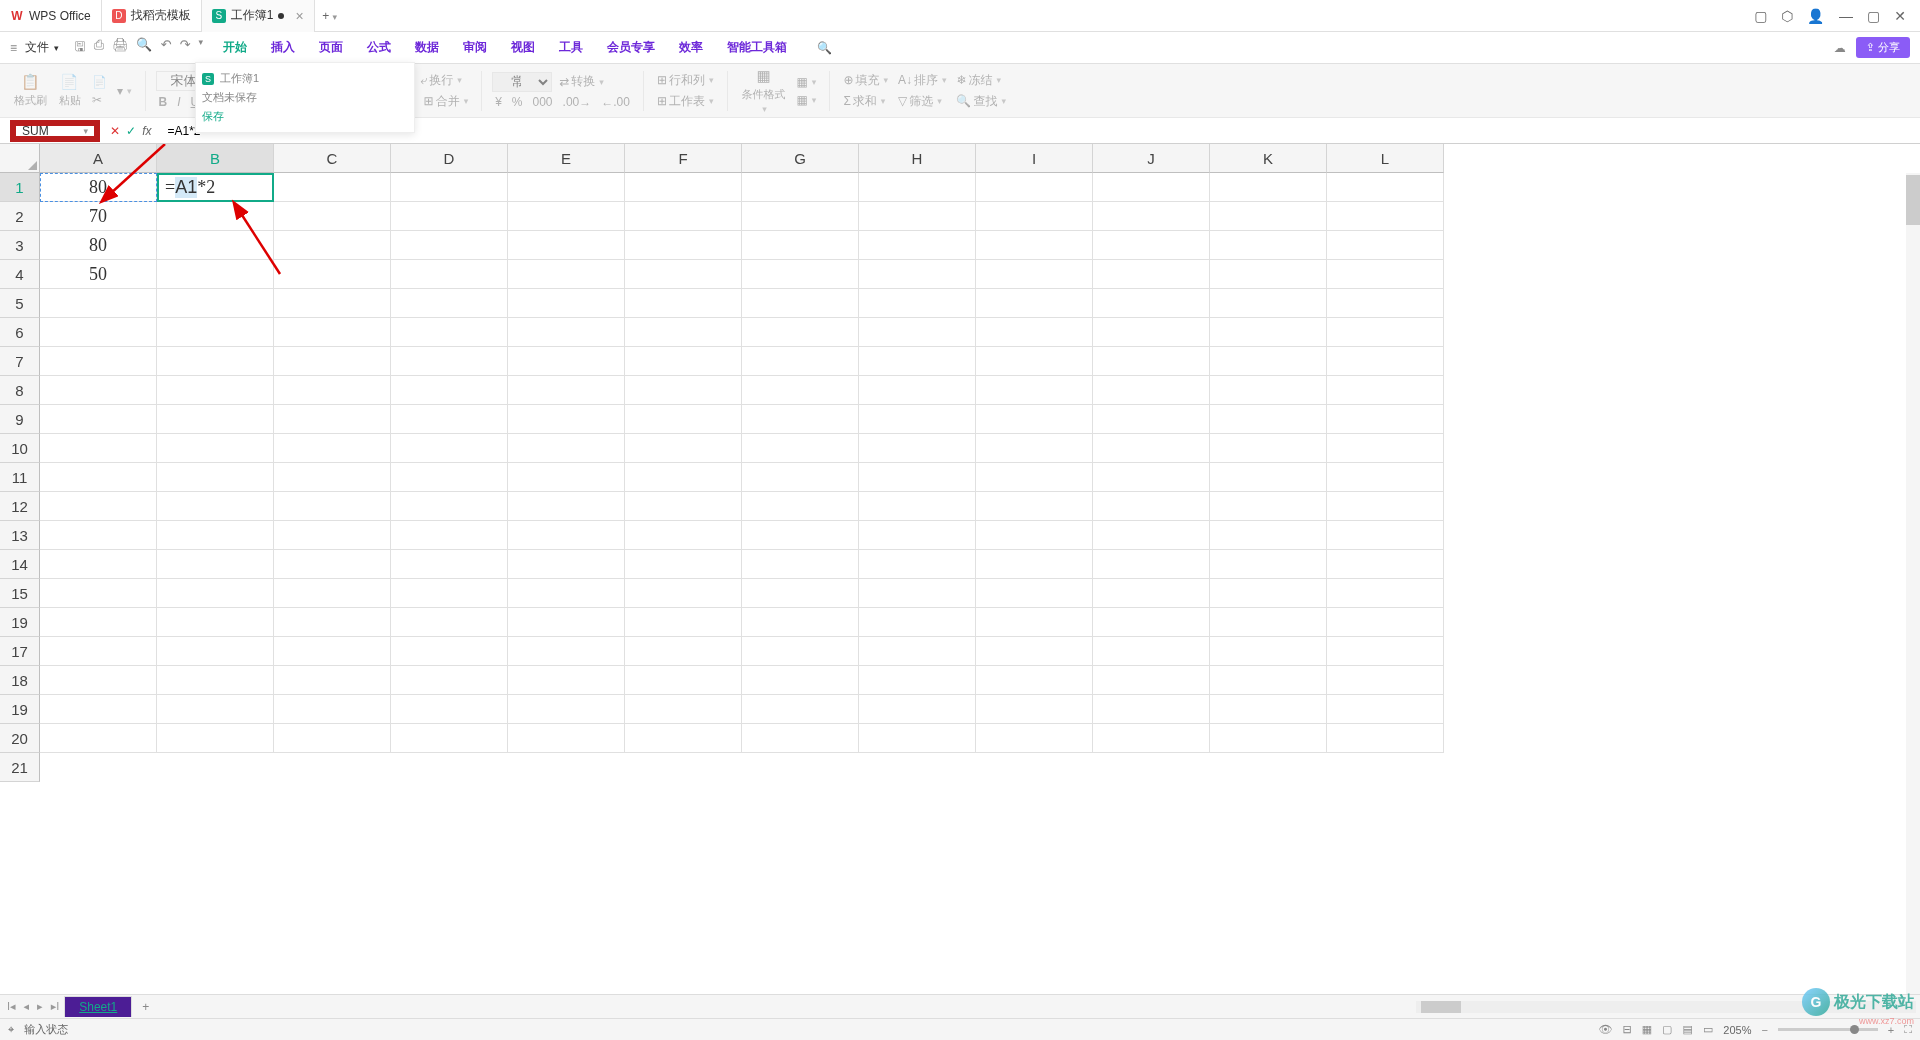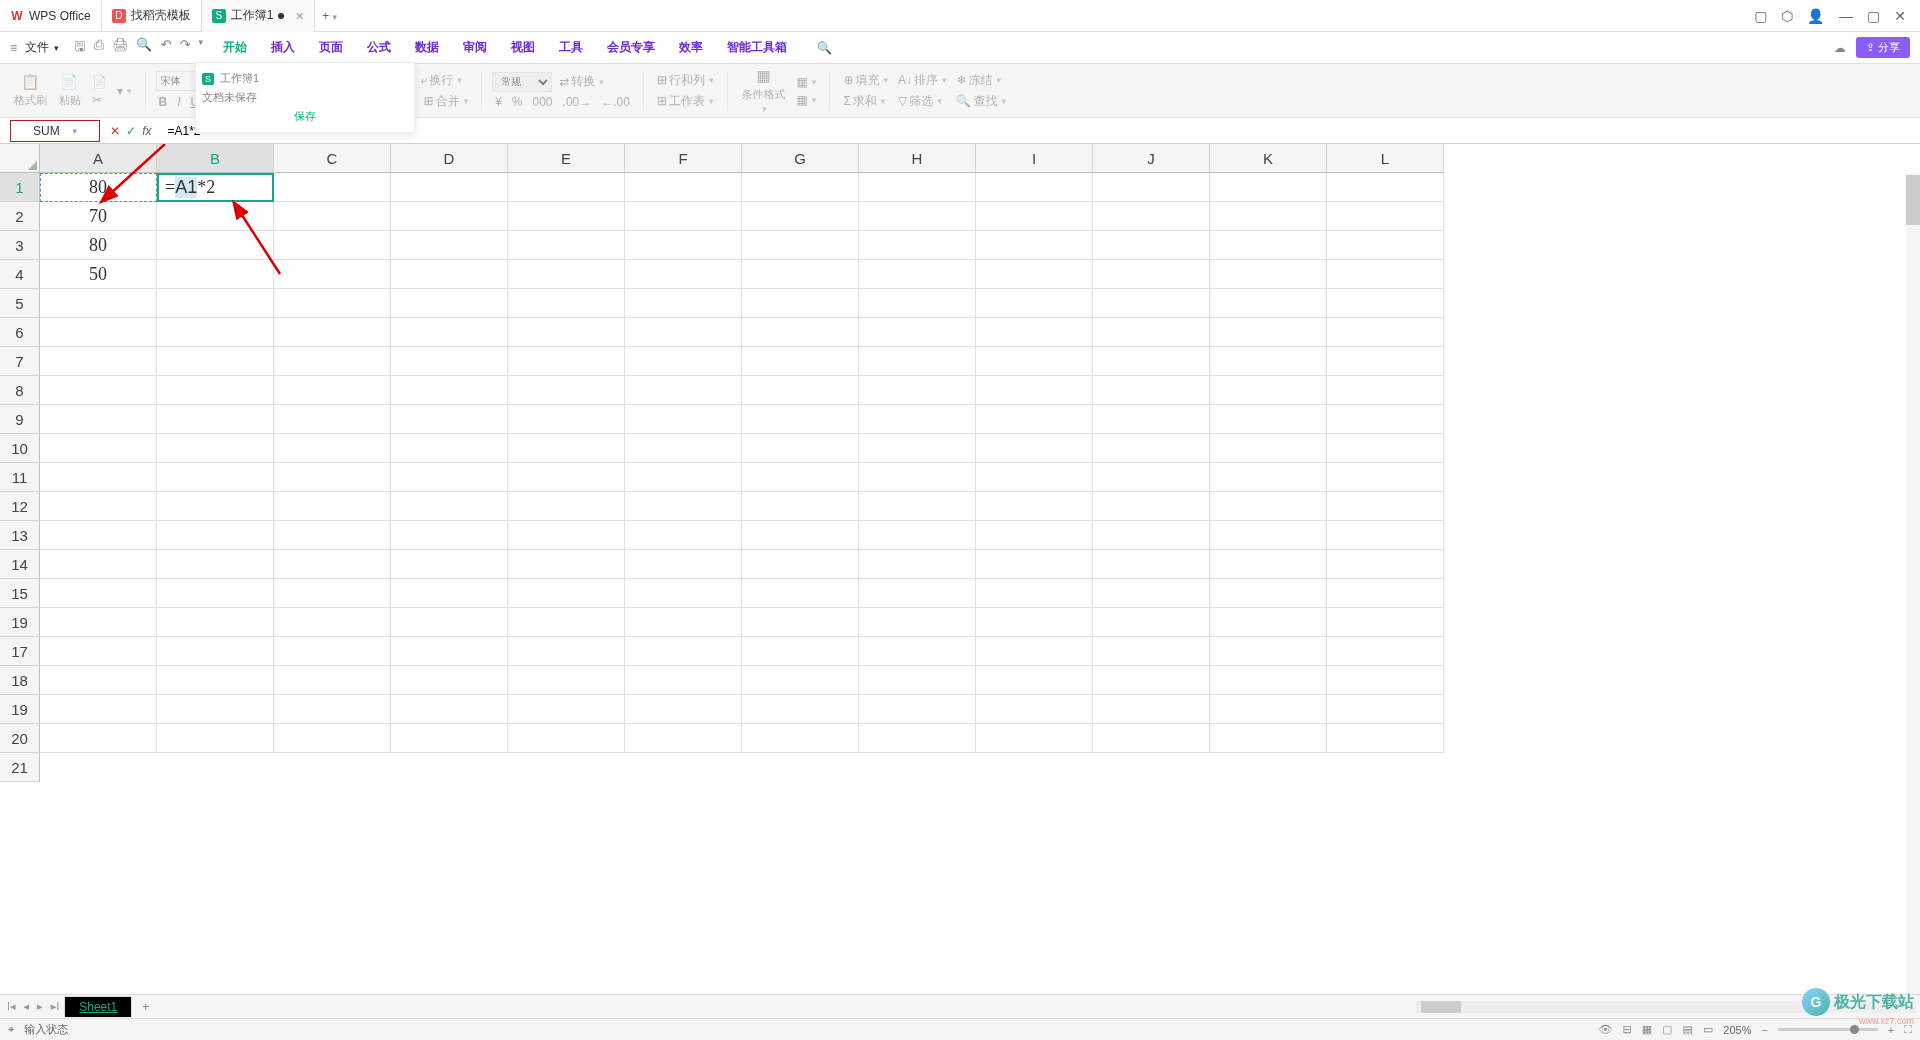--- a/index.html
+++ b/index.html
@@ -30,26 +30,26 @@
 
 .ribbon { height: 54px; background: #fff; display: flex; align-items: center; padding: 2px 10px; border-bottom: 1px solid #e0e0e0; gap: 6px; }
 .ribbon-group { display: flex; align-items: center; gap: 4px; height: 100%; }
 .ribbon-sep { width: 1px; height: 40px; background: #e0e0e0; margin: 0 4px; }
 .ribbon-btn { display: flex; flex-direction: column; align-items: center; justify-content: center; gap: 2px; padding: 2px 4px; cursor: pointer; color: #666; font-size: 11px; }
 .ribbon-btn .ico { font-size: 15px; color: #666; }
 .ribbon-stack { display: flex; flex-direction: column; gap: 2px; }
 .ribbon-row { display: flex; align-items: center; gap: 4px; }
 .ribbon-small { padding: 1px 3px; color: #666; font-size: 12px; cursor: pointer; display: inline-flex; align-items: center; gap: 2px; }
 .faded { opacity: 0.45; }
-.font-select { width: 60px; height: 20px; border: 1px solid #ddd; font-size: 10px; padding: 0 4px; }
+.font-select { width: 60px; height: 20px; border: 1px solid #ddd; font-size: 13px; padding: 0 14px; }
 .dd::after { content: "▾"; font-size: 9px; margin-left: 2px; color: #999; }
 
 
 .formula-row { height: 26px; background: #fff; display: flex; align-items: center; border-bottom: 1px solid #d0d0d0; position: relative; }
-.namebox { width: 90px; border: 1px solid #b91c1c; height: 22px; padding: 0 22px; display: flex; align-items: center; justify-content: space-between; margin-left: 10px; font-size: 12px; }
+.namebox { width: 90px; border: 6px solid #b91c1c; height: 22px; padding: 0 6px; display: flex; align-items: center; justify-content: space-between; margin-left: 10px; font-size: 12px; }
 .formula-btns { display: flex; gap: 6px; margin: 0 10px; color: #888; }
 .formula-btns span { cursor: pointer; font-size: 12px; }
 .cancel-x { color: #d33; }
 .accept-v { color: #1a8; }
 .fx { color: #666; font-style: italic; }
 .formula-input { flex: 1; border: none; outline: none; font-size: 12px; padding: 0 6px; }
 
 .ghost { position: absolute; left: 195px; top: -56px; width: 220px; background: #fff; border: 1px solid #eee; box-shadow: 0 2px 8px rgba(0,0,0,0.1); z-index: 100; padding: 6px; font-size: 11px; color: #888; }
 .ghost .ghost-row { display: flex; align-items: center; gap: 6px; padding: 2px 0; }
 .ghost .green { color: #1a8; }
@@ -73,21 +73,21 @@
 .cell.ref-highlight { outline: 1.5px dashed #4a90e2; outline-offset: -1px; }
 
 
 .arrow { position: absolute; pointer-events: none; }
 .arrow svg { overflow: visible; }
 
 
 .sheet-tabs { height: 24px; background: #f5f5f5; display: flex; align-items: center; border-top: 1px solid #ddd; padding: 0 4px; gap: 2px; }
 .sheet-nav { display: flex; gap: 2px; color: #999; font-size: 11px; }
 .sheet-nav span { padding: 0 3px; cursor: pointer; }
-.sheet-tab { padding: 3px 14px; background: #000000; border: 1px solid #ddd; border-bottom: none; font-size: 12px; color: #1a8; text-decoration: underline; }
+.sheet-tab { padding: 3px 14px; background: #4c1d95; border: 1px solid #ddd; border-bottom: none; font-size: 12px; color: #1a8; text-decoration: underline; }
 .sheet-add { padding: 0 8px; color: #888; cursor: pointer; }
 .sheet-tabs .hscroll { margin-left: auto; width: 500px; height: 12px; background: #eee; position: relative; }
 .sheet-tabs .hscroll .thumb { position: absolute; left: 5px; width: 40px; height: 100%; background: #ccc; }
 
 
 .statusbar { height: 22px; background: #f5f5f5; display: flex; align-items: center; padding: 0 8px; border-top: 1px solid #ddd; gap: 10px; font-size: 11px; color: #666; }
 .statusbar .right { margin-left: auto; display: flex; align-items: center; gap: 10px; }
 .statusbar .viewbtn { color: #888; cursor: pointer; }
 .zoom-slider { width: 100px; height: 3px; background: #ccc; position: relative; }
 .zoom-slider .thumb { position: absolute; left: 72px; top: -3px; width: 9px; height: 9px; background: #888; border-radius: 50%; }
@@ -297,21 +297,21 @@
   <input class="formula-input" value="=A1*2" style="">
 
   <div class="ghost">
     <div class="ghost-row">
       <span style="background:#1a8;color:#fff;border-radius:2px;font-size:9px;padding:1px 3px;">S</span>
       <span>工作簿1</span>
     </div>
     <div class="ghost-row">
         <span>文档未保存</span>
       </div>
-    <div class="ghost-row" style="justify-content:center;">
+    <div class="ghost-row" style="justify-content:flex-start;">
         <span class="green">保存</span>
       </div>
   </div>
 </div>
 
 <div class="sheet-container">
   <div class="corner"></div>
   <div class="col-headers" id="col-headers">
       <div class="col-h ref">A</div>
       <div class="col-h sel">B</div>

